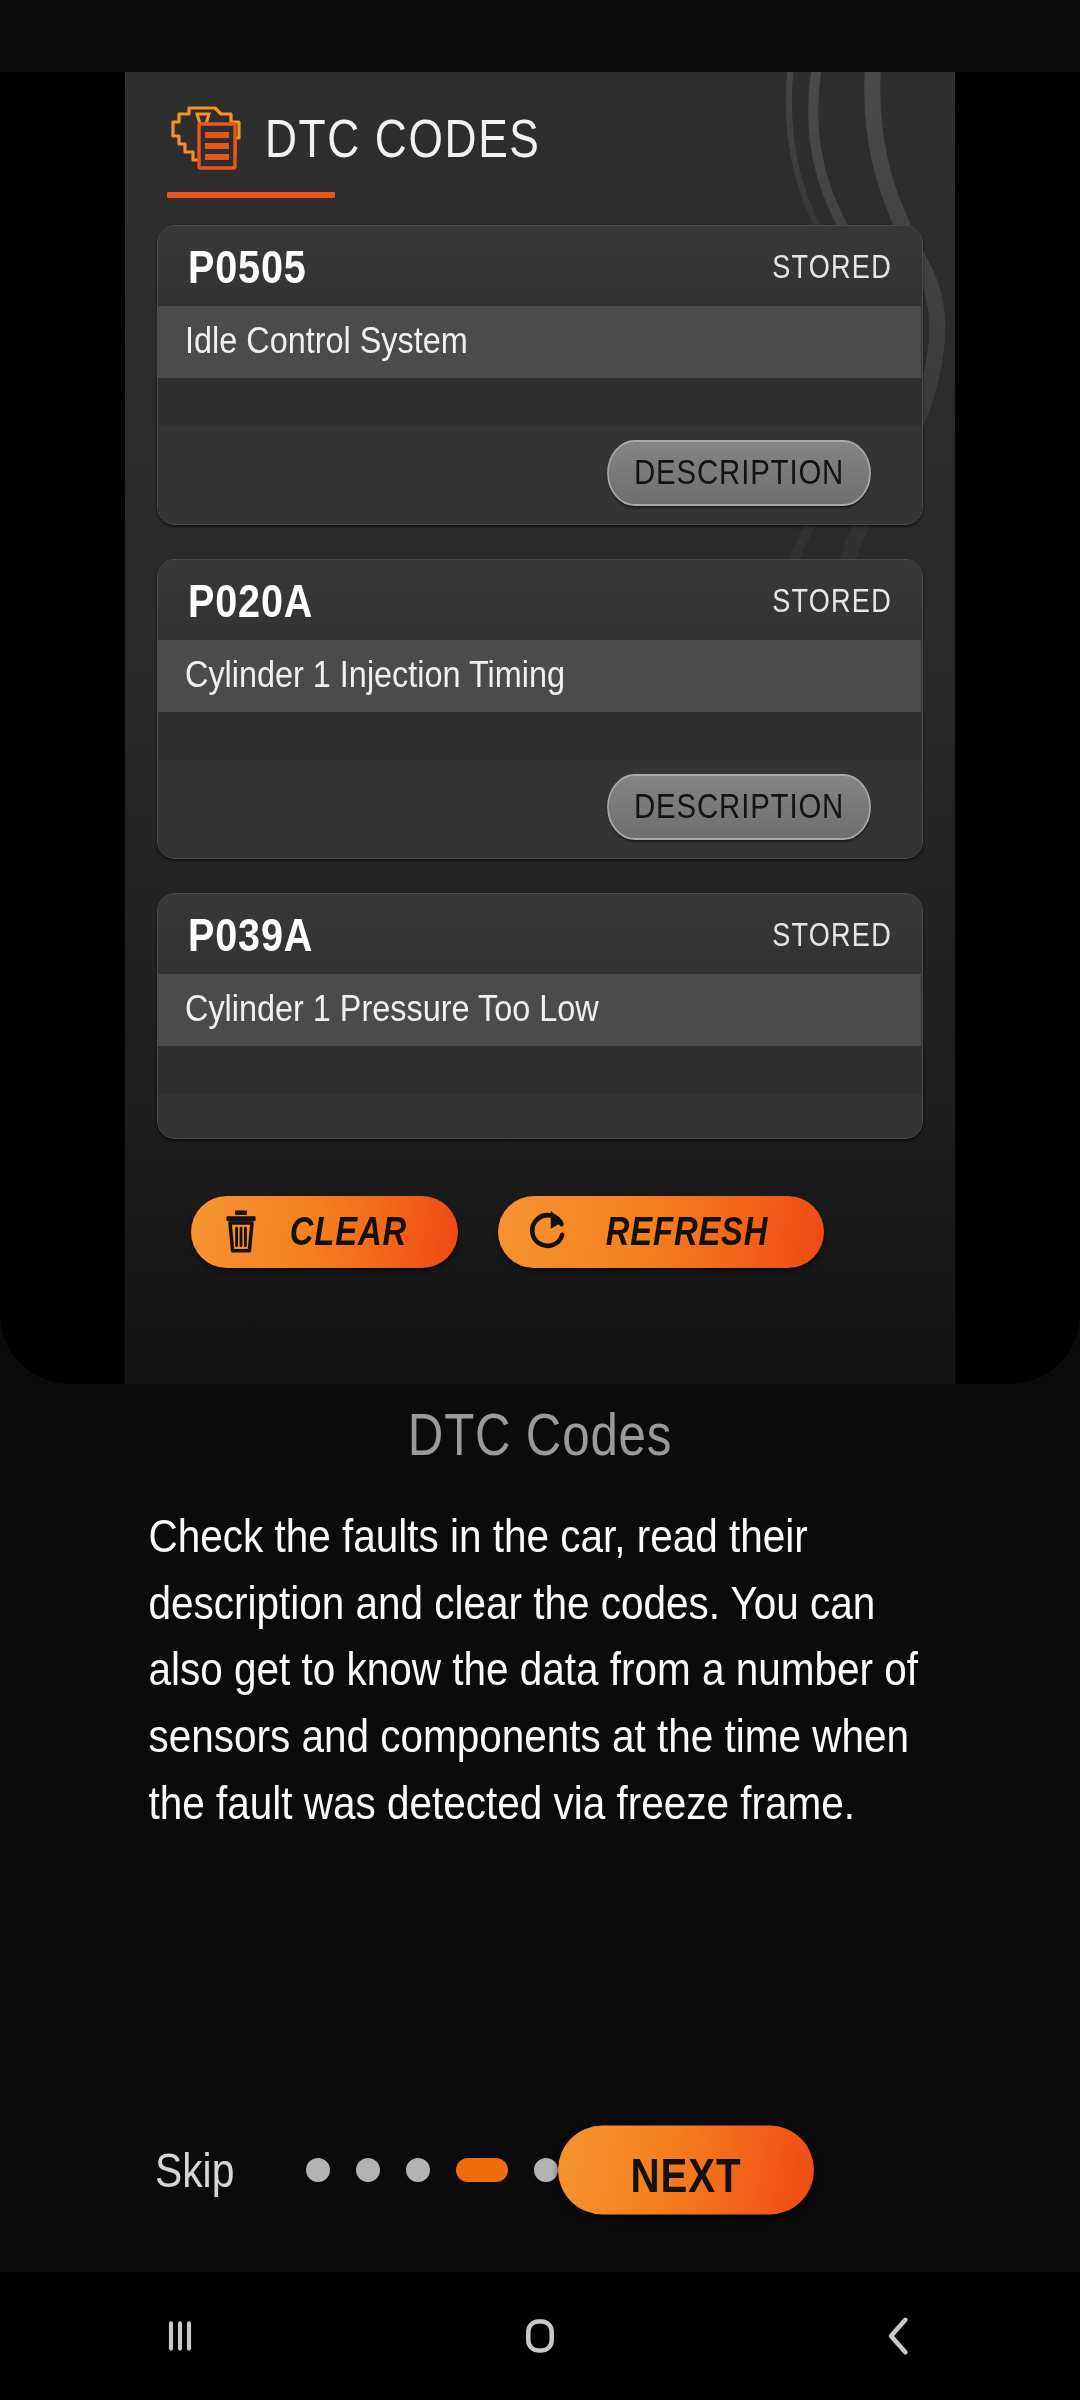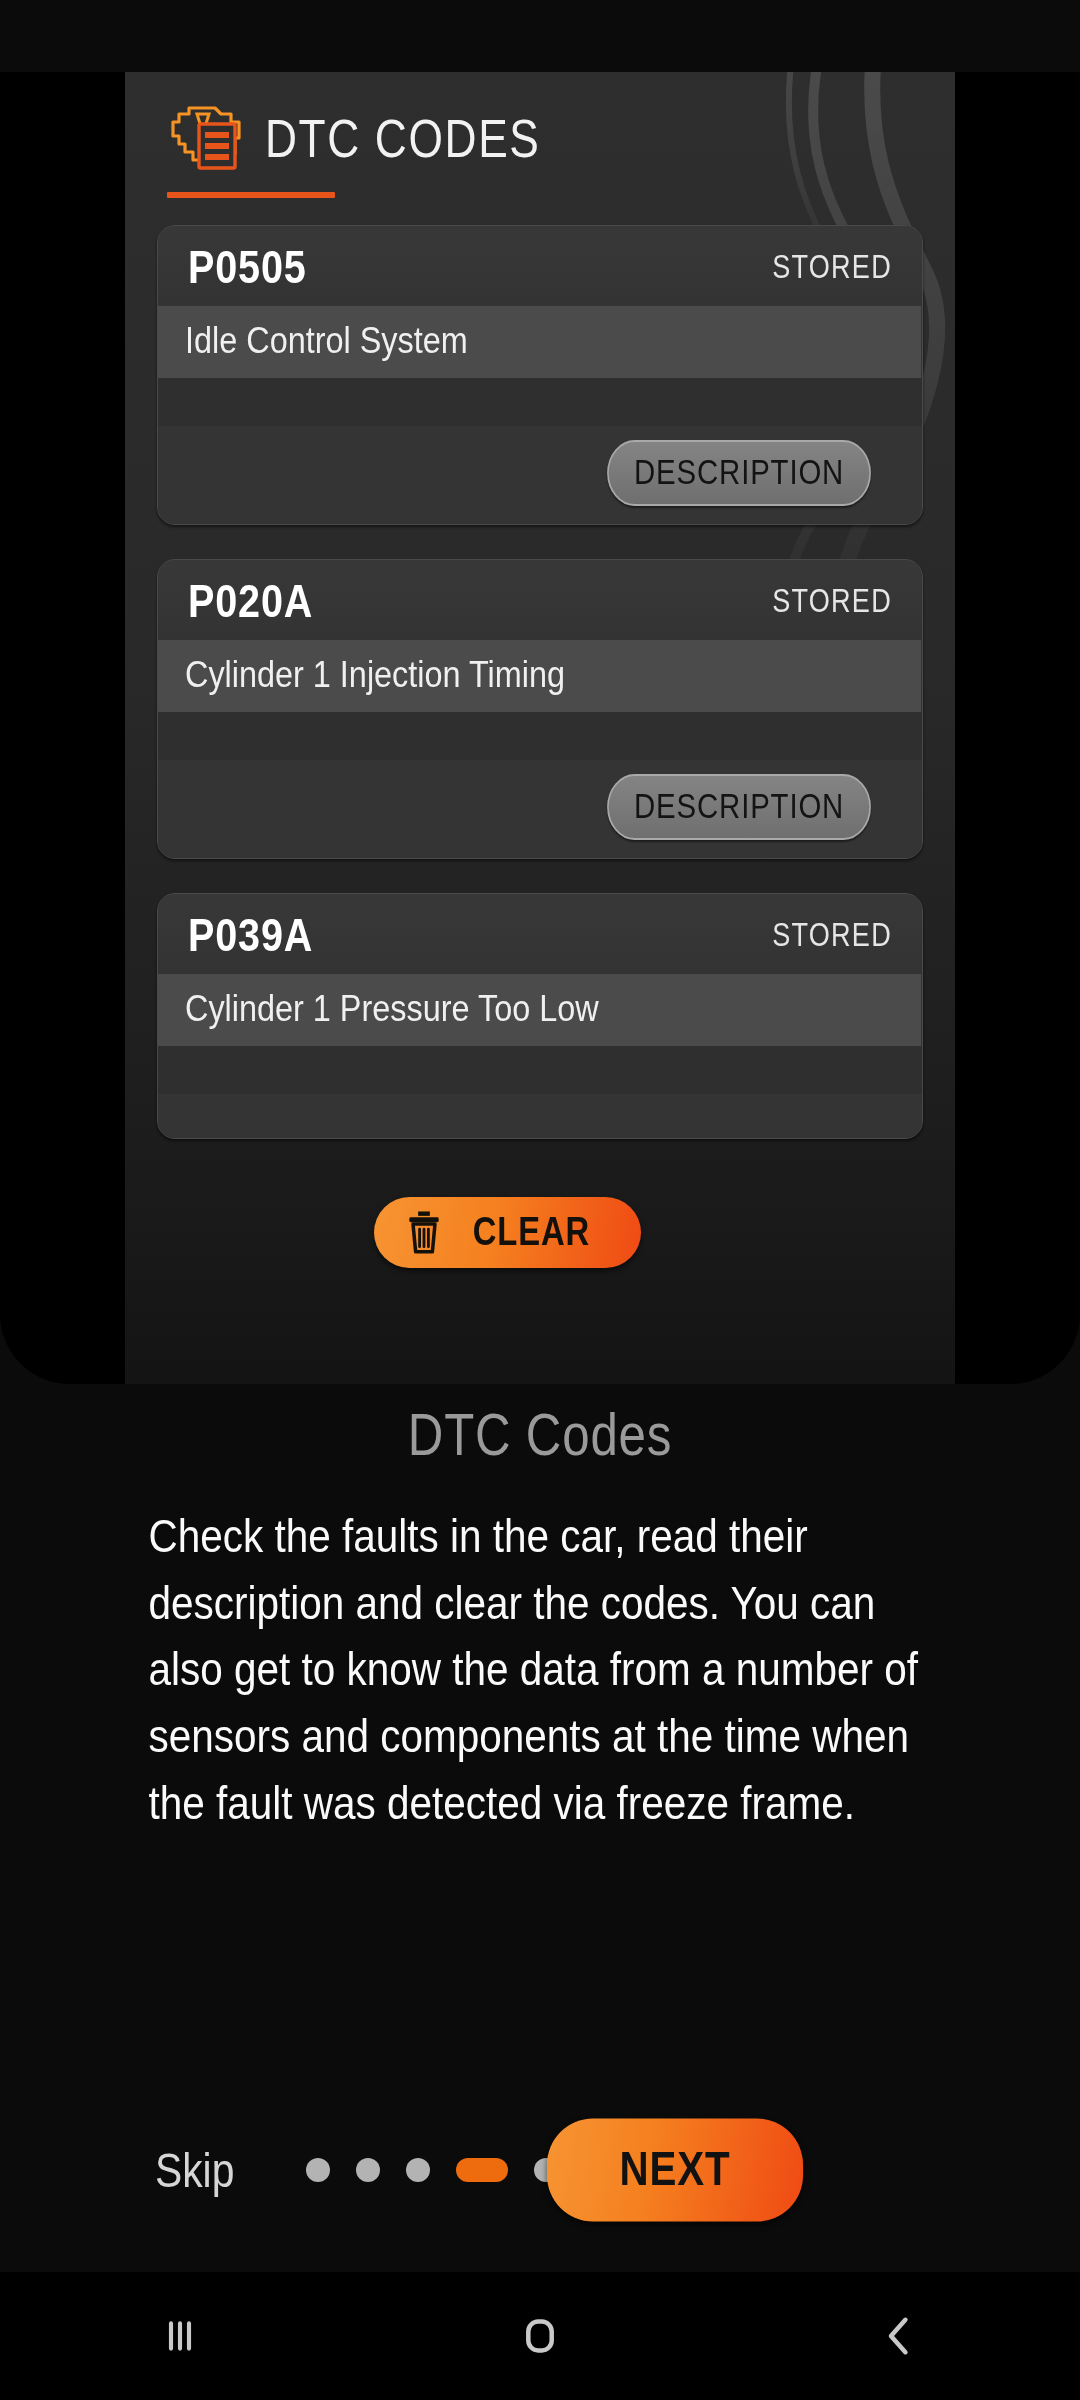--- a/index.html
+++ b/index.html
@@ -111,21 +111,21 @@
     color:#131313; font-size:35px;
     font-family:"Liberation Sans Narrow","Liberation Sans",sans-serif;
     transform:scaleX(0.84); transform-origin:center;
     letter-spacing:1px; cursor:pointer;
     box-shadow:0 2px 2px rgba(0,0,0,.45);
   }
 
   
   .action-row {
     position:absolute; left:0; bottom:116px; width:765px;
-    display:flex; justify-content:center; gap:40px;
+    display:flex; justify-content:center; gap:40px;font-style:italic;
   }
   .pill-orange {
     display:flex; align-items:center; gap:16px;
     background:linear-gradient(100deg,#f79433 0%,#f5801f 45%,#ef4a14 100%);
     border-radius:44px;
     padding:12px 38px 14px 30px;
     box-shadow:0 3px 5px rgba(0,0,0,.55);
     cursor:pointer;
   }
   .pill-label {
@@ -162,23 +162,23 @@
     font-family:"Liberation Sans Narrow","Liberation Sans",sans-serif;
     cursor:pointer;
   }
   .dots {
     position:absolute; left:50%; top:50%; transform:translate(-50%,-50%);
     display:flex; align-items:center; gap:26px;
   }
   .dot { width:24px; height:24px; border-radius:50%; background:#b3b3b3; cursor:pointer; }
   .dot.active { width:52px; border-radius:13px; background:#ee6b0e; }
   .next-btn {
-    position:absolute; right:60px; top:50%; transform:translateY(-50%);
+    position:absolute; right:49px; top:50%; transform:translateY(-50%);
     background:linear-gradient(100deg,#f79433 0%,#f5801f 40%,#ef4a14 100%);
-    border-radius:46px; padding:22px 62px 26px 62px;
+    border-radius:46px; padding:22px 62px 12px 62px;
     box-shadow:0 3px 6px rgba(0,0,0,.6);
     cursor:pointer;
   }
   .next-label {
     color:#121212; font-size:48px; font-weight:700;
     font-family:"Liberation Sans Narrow","Liberation Sans",sans-serif;
     transform:scaleX(0.84); display:block;
     letter-spacing:1px;
   }
 
@@ -331,20 +331,27 @@
         <div class="pill-orange">
           <svg width="40" height="44" viewBox="0 0 26 30">
             <rect x="9" y="1" width="8" height="3" fill="#14100c"></rect>
             <rect x="3" y="5" width="20" height="3.4" rx="1" fill="#14100c"></rect>
             <path d="M5.5,9.5 h15 l-1.8,19 h-11.4 z" fill="none" stroke="#14100c" stroke-width="2.4" stroke-linejoin="round"></path>
             <path d="M10,13 v12 M13,13 v12 M16,13 v12" stroke="#14100c" stroke-width="1.9" stroke-linecap="round"></path>
           </svg>
           <span class="pill-label">CLEAR</span>
         </div>
 
+        <div class="pill-orange">
+          <svg width="44" height="46" viewBox="0 0 28 30">
+            <path d="M21.5,10.5 A10,10 0 1 0 22,17.5" fill="none" stroke="#14100c" stroke-width="3" stroke-linecap="round"></path>
+            <path d="M14.5,2 L22.5,9 L14.5,13.5 z" fill="#14100c"></path>
+          </svg>
+          <span class="pill-label">REFRESH</span>
+        </div>
       </div>
 
     </div>
   </div>
 
   <div class="tut">
     <div class="tut-title">DTC Codes</div>
     <div class="tut-body">Check the faults in the car, read their description and clear the codes. You can also get to know the data from a number of sensors and components at the time when the fault was detected via freeze frame.</div>
   </div>
 

